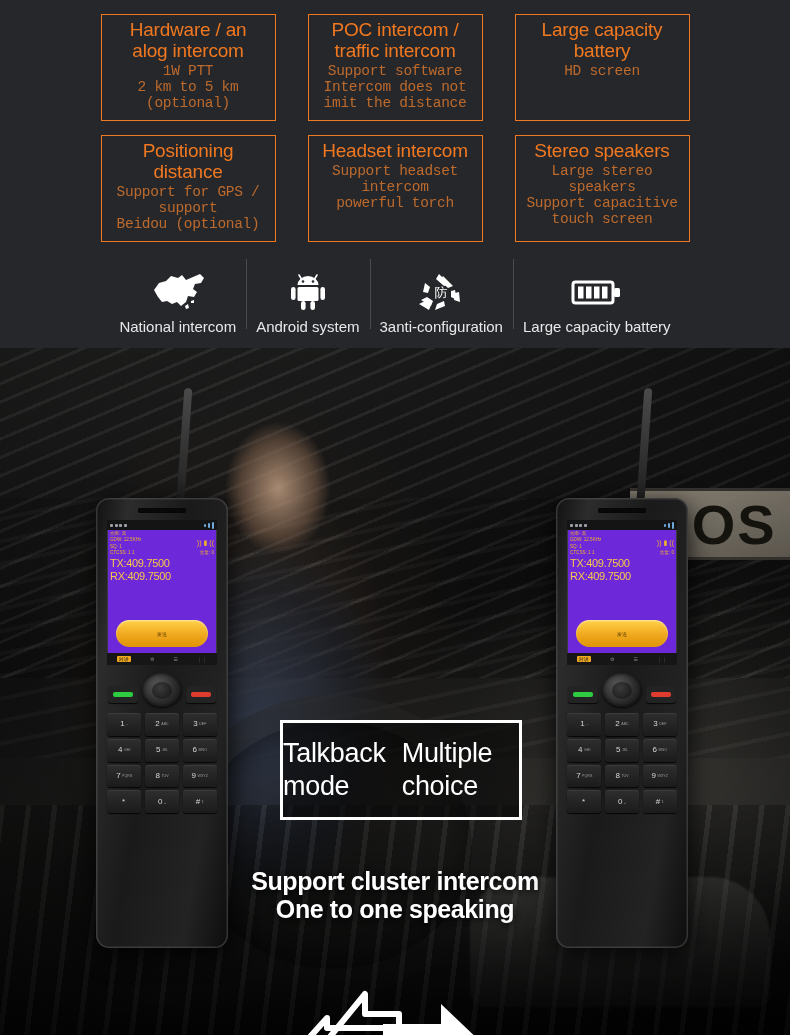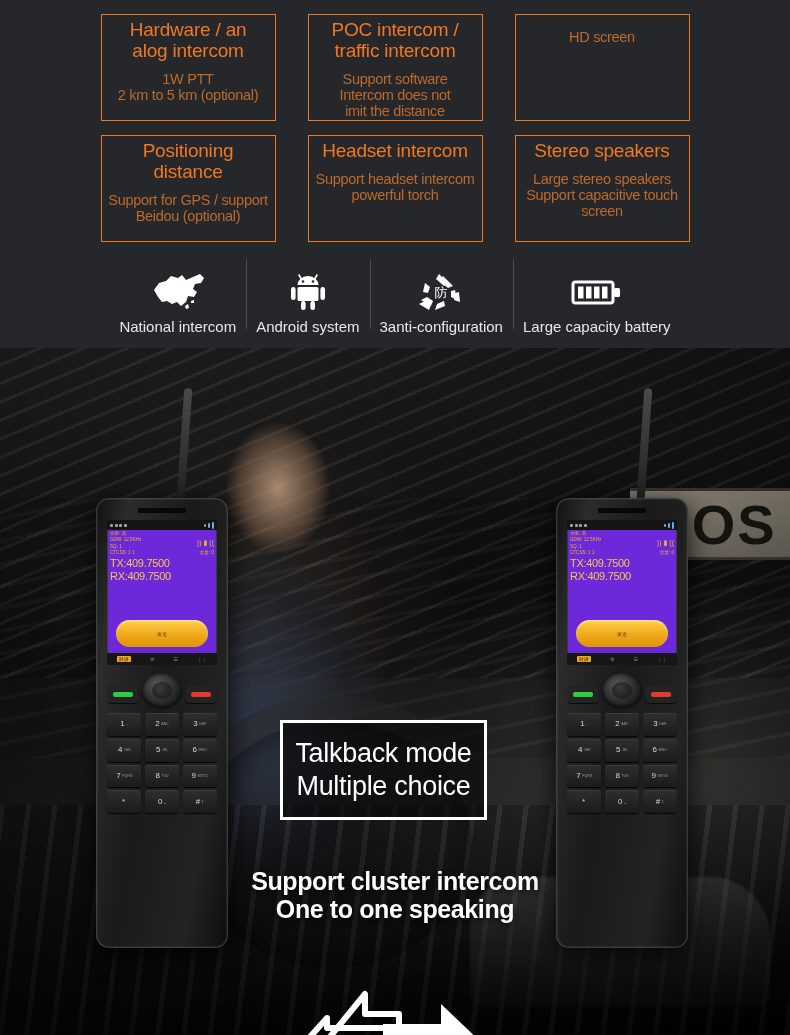--- a/index.html
+++ b/index.html
@@ -37,23 +37,24 @@
     line-height:21px;
     text-align:center;
     letter-spacing:-0.2px;
     white-space:pre-line;
   }
   .spec-sub {
     color:#bd6a2c;
     font-size:14.5px;
     line-height:16px;
     text-align:center;
-    margin-top:10px;
+    margin-top:2px;
     white-space:pre-line;
     letter-spacing:-0.3px;
+    font-family:Liberation Mono, monospace;
   }
 
   
   .icon-strip {
     position:absolute; left:0; top:255px; width:790px; height:80px;
     display:flex; justify-content:center; align-items:flex-end;
   }
   .icon-cell {
     display:flex; flex-direction:column;
     align-items:center; justify-content:flex-end;
@@ -148,24 +149,24 @@
     opacity:0.92;
   }
   .sign span {
     font-family:"Liberation Sans", sans-serif;
     font-weight:bold; font-size:56px; color:#17150f; letter-spacing:2px;
     transform:translateX(6px);
   }
 
   
   .talkback-box {
-    position:absolute; left:280px; top:372px; width:207px; height:100px;
+    position:absolute; left:280px; top:372px; width:242px; height:100px;
     border:3px solid #ffffff;
     background:rgba(8,8,8,0.62);
-    display:flex; flex-direction:column;
+    display:flex; flex-direction:row;
     align-items:center; justify-content:center;
   }
   .talkback-line {
     color:#fff; font-size:27px; line-height:33px; letter-spacing:-0.3px;
   }
   .headline {
     position:absolute; left:0; top:519px; width:790px;
     text-align:center;
     color:#fff; font-weight:bold; font-size:25px; line-height:28px;
     text-shadow:0 2px 6px rgba(0,0,0,0.9);
@@ -302,20 +303,22 @@
 
     <div class="spec-box">
       <div class="spec-title">POC intercom /
 traffic intercom</div>
       <div class="spec-sub">Support software
 Intercom does not
 imit the distance</div>
     </div>
 
     <div class="spec-box">
+      <div class="spec-title">Large capacity
+battery</div>
       <div class="spec-sub">HD screen</div>
     </div>
 
     <div class="spec-box">
       <div class="spec-title">Positioning
 distance</div>
       <div class="spec-sub">Support for GPS / support
 Beidou (optional)</div>
     </div>
 

